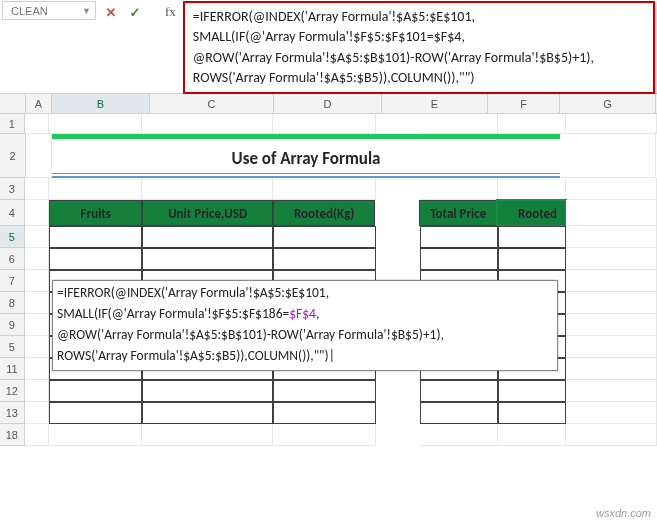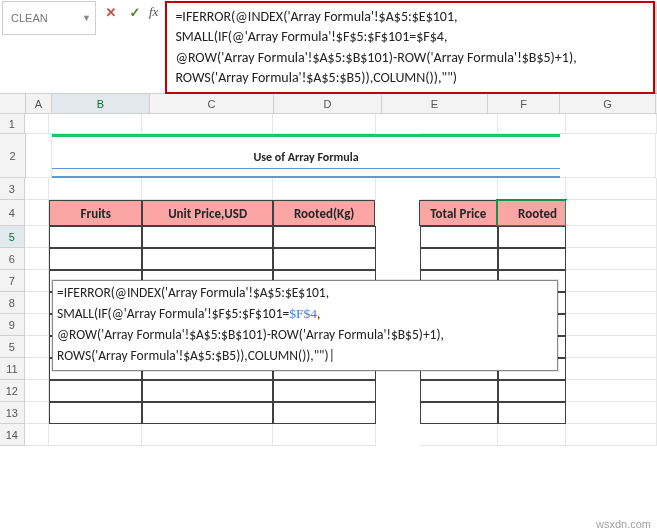--- a/index.html
+++ b/index.html
@@ -17,21 +17,21 @@
     .top-toolbar {
       display: flex;
       align-items: flex-start;
       border-bottom: 1px solid #d0d0d0;
       background: #ffffff;
       padding: 1px 2px;
       height: 94px;
     }
     .namebox {
       width: 94px;
-      height: 34px;
+      height: 19px;
       border: 1px solid #cfcfcf;
       display: flex;
       align-items: center;
       justify-content: space-between;
       padding: 0 4px 0 8px;
       background: #fff;
       font-size: 11px;
       color: #777;
     }
     .namebox .chev { color: #888; font-size: 9px; }
@@ -47,21 +47,21 @@
       width: 20px;
       height: 20px;
       display: flex;
       align-items: center;
       justify-content: center;
       font-size: 13px;
       color: #888;
     }
     .fx-btn.cancel { color: #c0504d; font-weight: bold; }
     .fx-btn.enter { color: #548235; font-weight: bold; }
-    .fx-label { font-style: italic; font-family: Georgia, serif; font-size: 13px; color: #555; }
+    .fx-label { font-family: Georgia, serif; font-size: 13px; color: #555; margin-left: 16px; }
     
     .formula-bar-wrap {
       flex: 1;
       border: 2px solid #c00000;
       box-shadow: 2px 2px 3px rgba(0,0,0,0.25);
       background: #fff;
       padding: 4px 8px;
       font-size: 14px;
       line-height: 1.45;
       color: #222;
@@ -105,36 +105,36 @@
     .r1 { height: 20px; }
     .r2 { height: 22px; }
     .r3 { height: 44px; }
     .r4 { height: 26px; }
     .r-data { height: 22px; }
     
     
     .title-cell {
       width: 508px;
       background: #ffffff;
-      border-top: 3px solid #22c55e;
+      border-top: 5px solid #22c55e;
       border-bottom: 2.5px double #5b9bd5;
       display:flex; align-items:center; justify-content:center;
-      font-weight: bold; font-size: 12px; font-family: Calibri, Arial, sans-serif;
+      font-weight: bold; font-size: 17px; font-family: Calibri, Arial, sans-serif;
       color: #262626;
     }
     .title-cell .inner {
       border-bottom: 1px solid #5b9bd5;
       width: 100%;
       text-align:center;
       padding: 6px 0 4px;
     }
     
     
     .th {
-      background: #fca5a5;
+      background: #15803d;
       border: 1px solid #404040;
       font-weight: bold;
       font-size: 13px;
       font-family: Calibri, Arial;
       color: #262626;
     }
     .tb {
       border: 1px solid #404040;
       background:#fff;
     }
@@ -155,36 +155,37 @@
       width: 506px;
       background: #fff;
       border: 1px solid #888;
       box-shadow: 0 0 0 1px rgba(0,0,0,0.1);
       font-size: 13.5px;
       font-family: Calibri, Arial, sans-serif;
       line-height: 1.55;
       padding: 2px 4px 3px;
       color: #222;
     }
-    .edit-overlay .ref1 { color: #3b82f6; font-family: Liberation Serif, serif; }
+    .edit-overlay .ref1 { color: #a21caf; }
     .edit-overlay .cursor { display:inline-block; }
     
     .row-header.sel { background: #e1e9ec; color: #0f6e3d; }
     
     
     .sel-f4 {
       outline: 2px solid #1a8f4a;
       outline-offset: -1px;
       padding-left: 12px;
     }
     
     .watermark {
-      position:absolute; right:6px; bottom:1px;
+      position:absolute; right:6px; bottom:12px;
       color: rgba(0,0,0,0.4); font-size: 11px;
       font-family: Arial;
+      font-style: italic;
     }
   </style>
 </head>
 <body>
 
 <div class="top-toolbar">
   <div class="namebox">
     <span>CLEAN</span>
     <span class="chev">▼</span>
   </div>
@@ -341,31 +342,31 @@
     <div class="row-header">13</div>
     <div class="cell w-A"></div>
     <div class="cell tb w-B"></div>
     <div class="cell tb w-C"></div>
     <div class="cell tb w-D"></div>
     <div class="cell tb w-E"></div>
     <div class="cell tb w-F"></div>
     <div class="cell w-G"></div>
   </div>
   <div class="row r-data">
-    <div class="row-header">14</div>
+    <div class="row-header">18</div>
     <div class="cell w-A"></div>
     <div class="cell w-B"></div>
     <div class="cell w-C"></div>
     <div class="cell w-D"></div>
     <div class="cell w-E"></div>
     <div class="cell w-F"></div>
     <div class="cell w-G"></div>
   </div>
 
   <div class="edit-overlay">
     <div><span>=IFERROR(@INDEX('Array Formula'!$A$5:$E$101,</span></div>
-    <div><span>SMALL(IF(@'Array Formula'!$F$5:$F$101=</span><span class="ref1">$F$4</span><span>,</span></div>
+    <div><span>SMALL(IF(@'Array Formula'!$F$5:$F$186=</span><span class="ref1">$F$4</span><span>,</span></div>
     <div><span>@ROW('Array Formula'!$A$5:$B$101)-ROW('Array Formula'!$B$5)+1),</span></div>
     <div><span>ROWS('Array Formula'!$A$5:$B5)),COLUMN()),"")</span><span class="cursor">|</span></div>
   </div>
 </div>
 
 <div class="watermark">wsxdn.com</div>
 
 </body></html>

